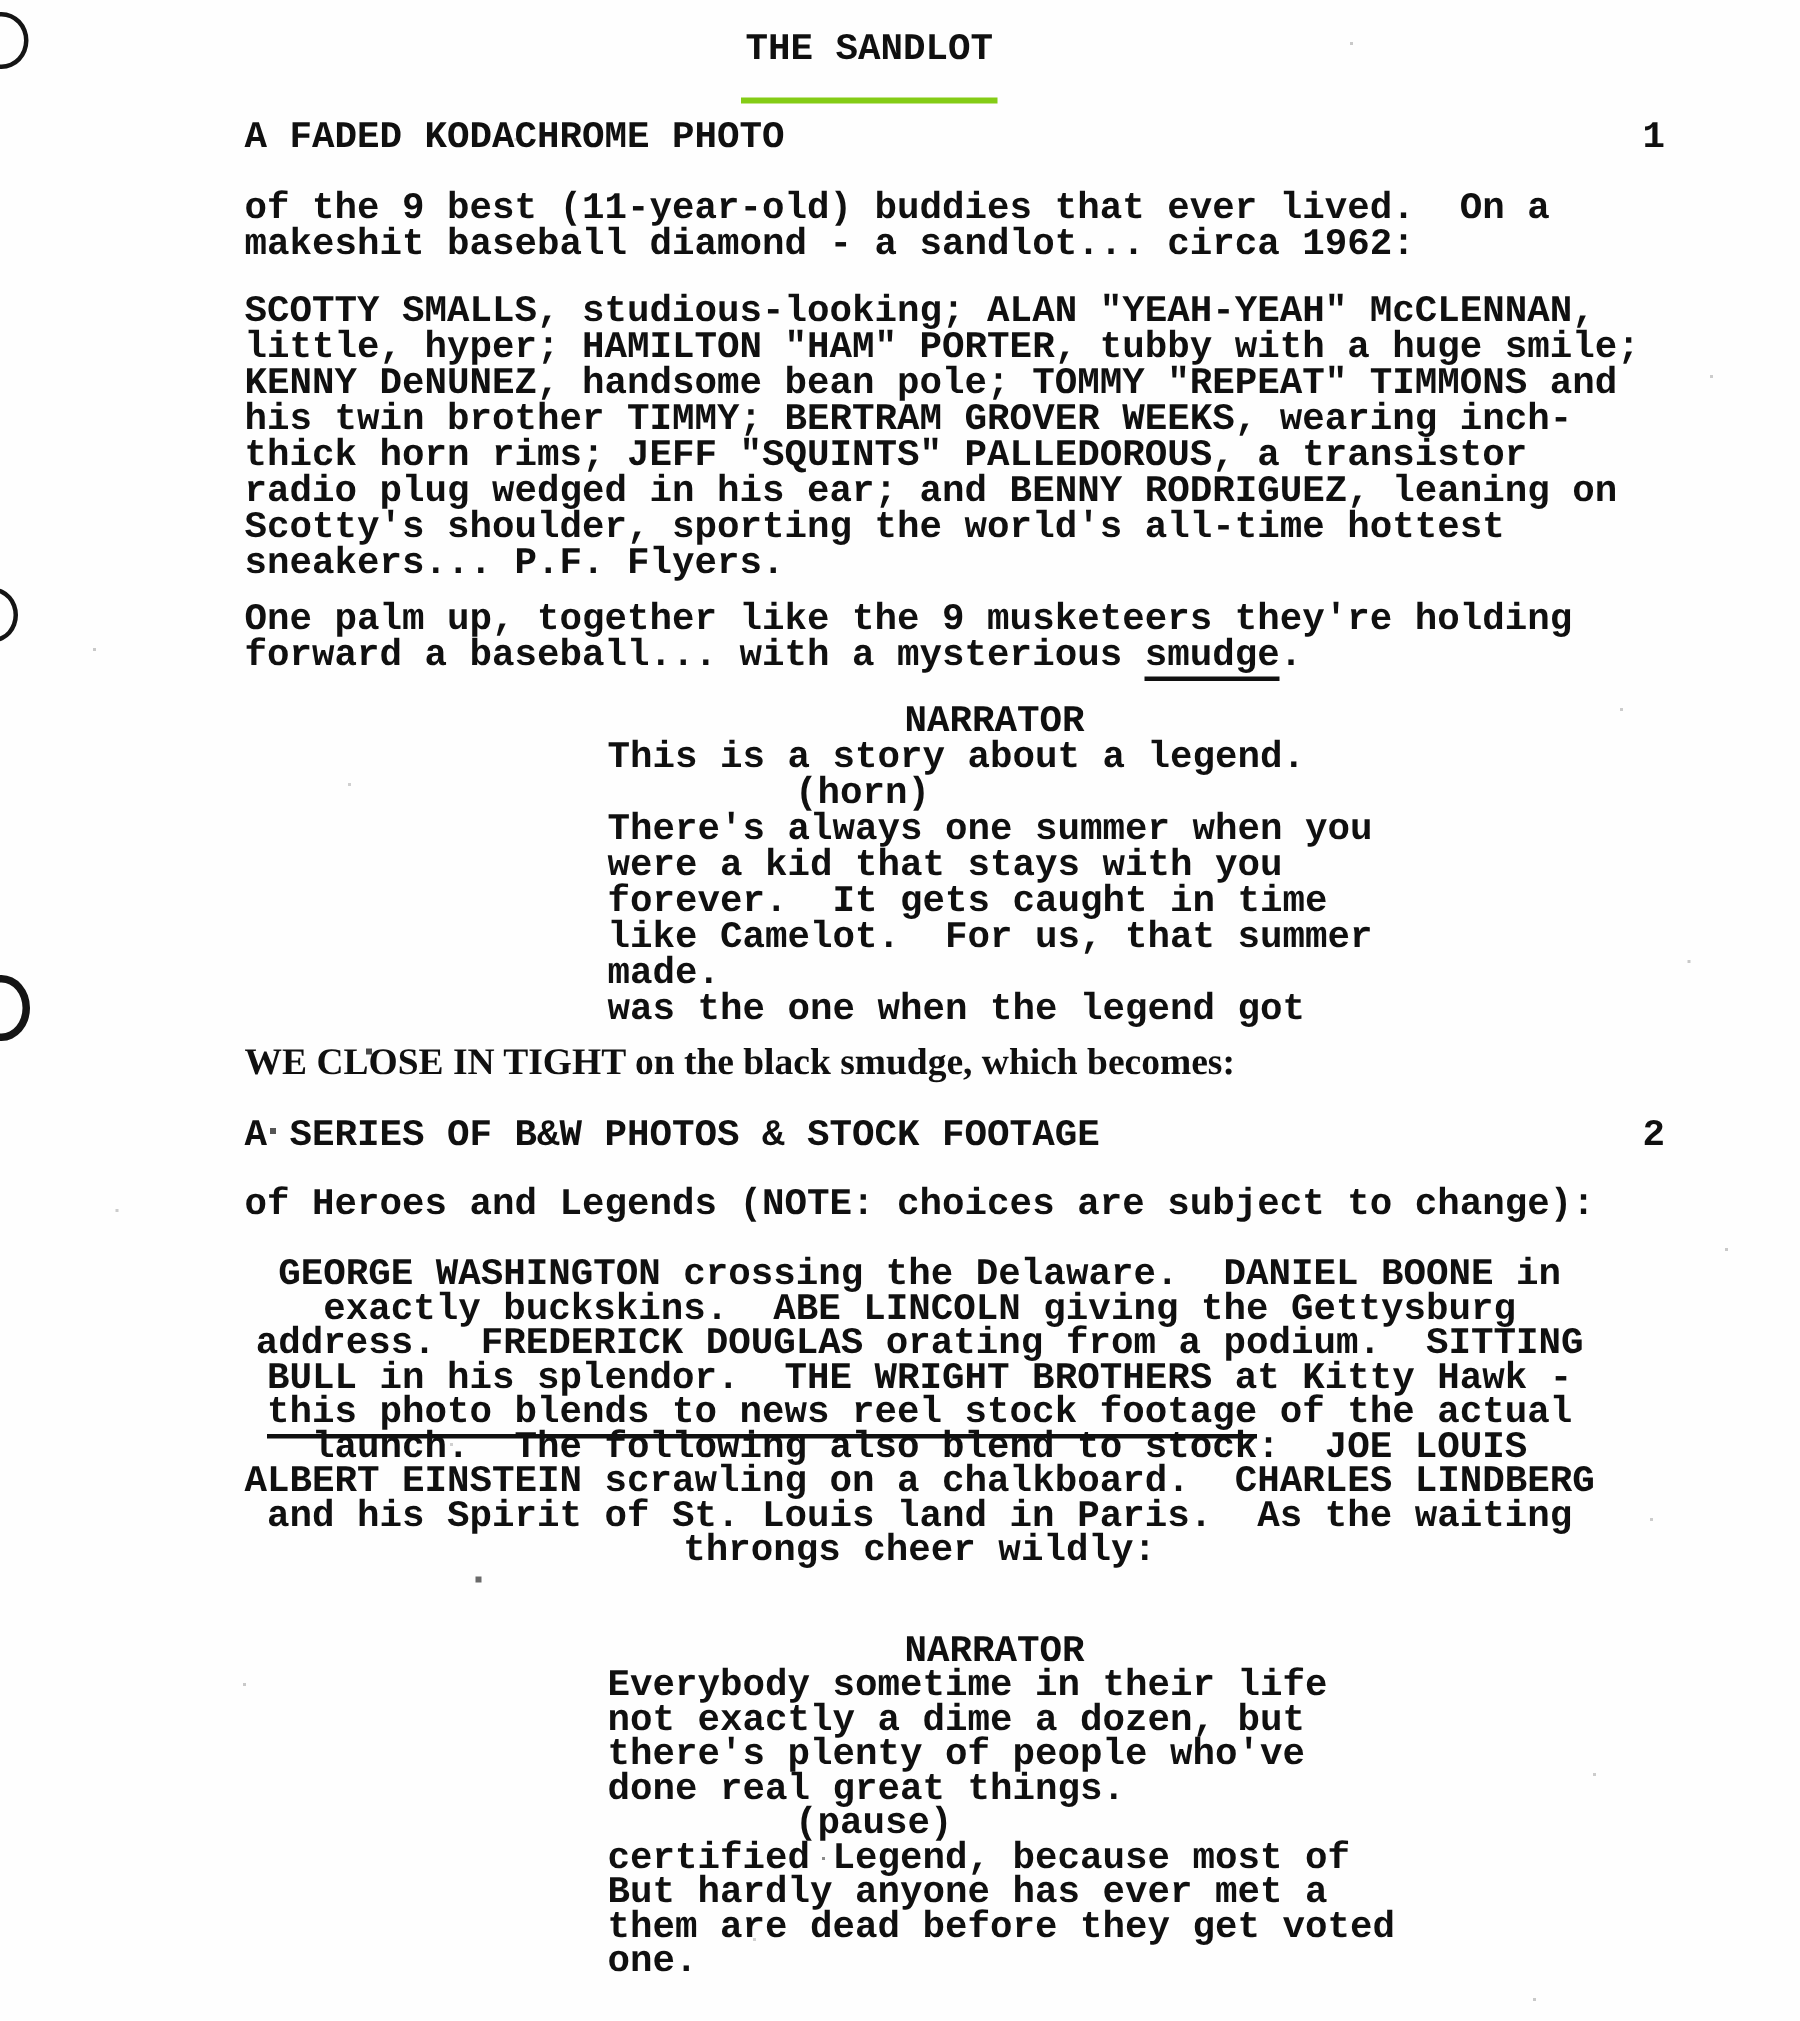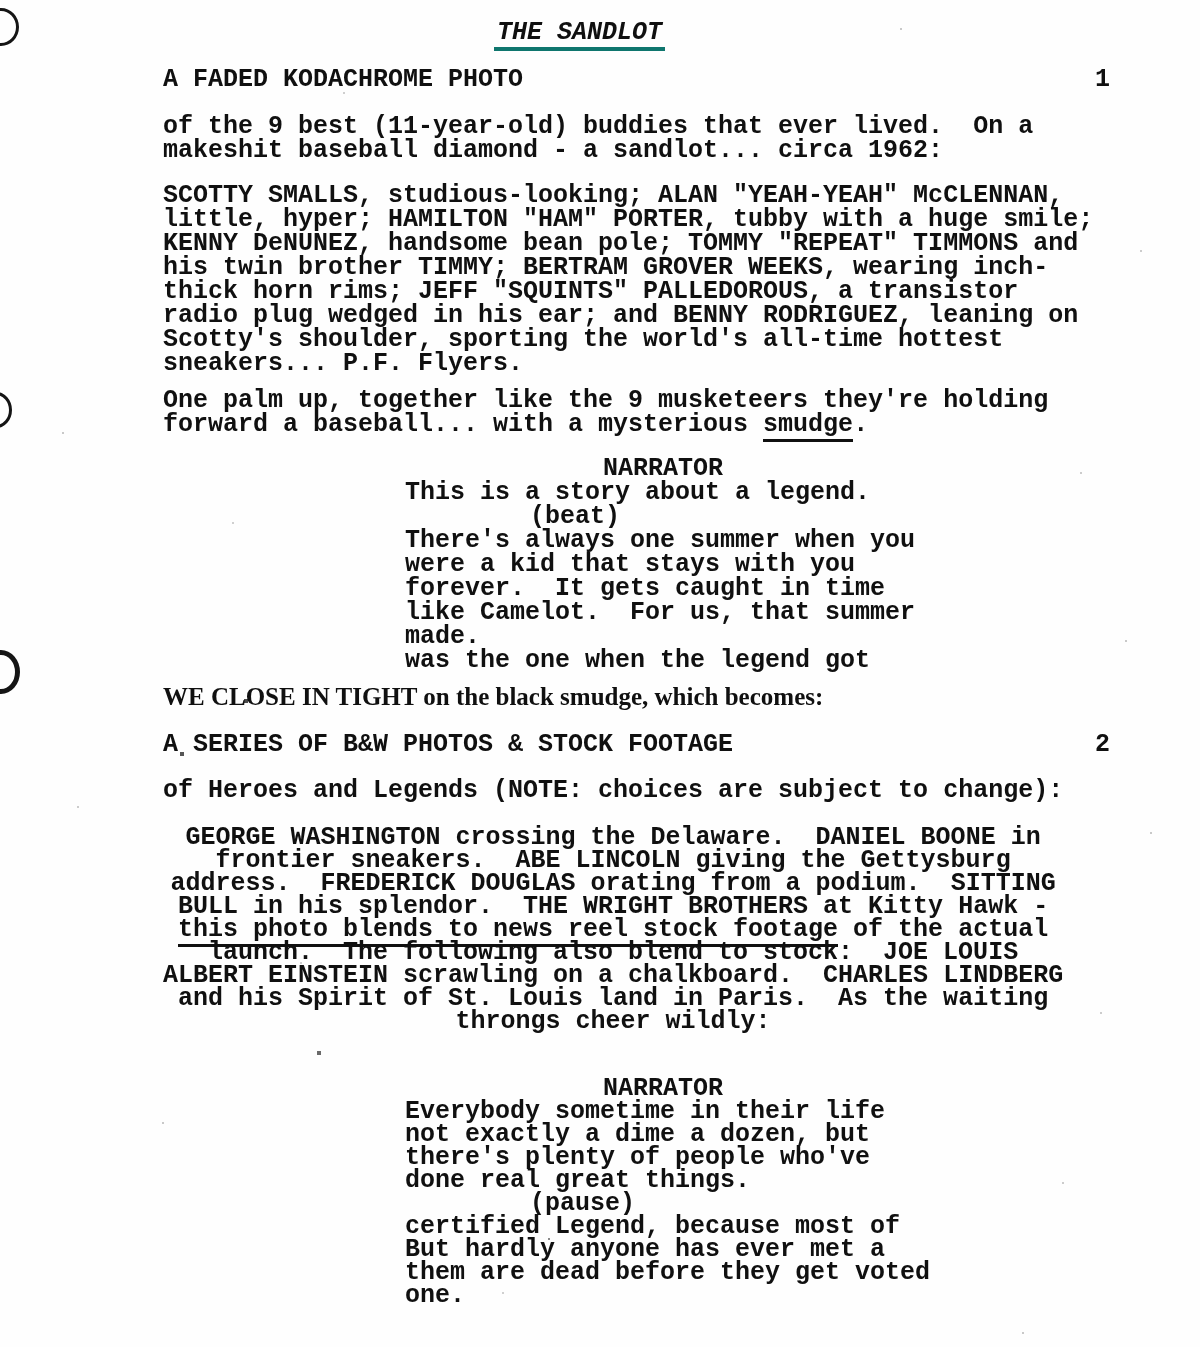--- a/index.html
+++ b/index.html
@@ -6,26 +6,26 @@
   .page {
     position:relative;
     width:1200px; height:1347px;
     background:#fefefe;
     overflow:hidden;
     font-family:"Liberation Mono","DejaVu Sans Mono",monospace;
     font-weight:700;
     font-size:25px;
     color:#101010;
   }
-  .blk { position:absolute; }
+  .blk { position:absolute;margin-top:12px; }
   .ln { white-space:pre; }
   .lh24 .ln { line-height:24px; height:24px; }
   .lh23 .ln { line-height:23px; height:23px; }
   .title-wrap { position:absolute; left:497px; top:20px; line-height:26px; }
-  .title-underline { border-bottom:4px solid #0f766e; padding:0 3px 0 3px; margin-left:-3px; white-space:pre;font-style:italic; }
+  .title-underline { border-bottom:4px solid #84cc16; padding:0 3px 18px 3px; margin-left:-3px; white-space:pre; }
   .u { border-bottom:3px solid #101010; }
   .char { margin-left:198px; }
   .paren { margin-left:125px; }
   .slug { white-space:pre; line-height:26px; }
   .scene-num { white-space:pre; line-height:26px; }
   
   .hole { position:absolute; border-radius:50%; border:3px solid #151515; background:transparent; }
   .hole-top { width:30px; height:32px; left:-17px; top:8px; border-width:3px; }
   .hole-mid { width:26px; height:30px; left:-20px; top:392px; border-width:3px; }
   .hole-bot { width:28px; height:34px; left:-18px; top:650px; border-width:5px; }
@@ -76,39 +76,39 @@
   </div>
 
   <div class="blk lh24" style="left:163px; top:389px;">
     <div class="ln">One palm up, together like the 9 musketeers they're holding</div>
     <div class="ln"><span>forward a baseball... with a mysterious </span><span class="u">smudge</span><span>.</span></div>
   </div>
 
   <div class="blk lh24" style="left:405px; top:457px;">
     <div class="ln char">NARRATOR</div>
     <div class="ln">This is a story about a legend.</div>
-    <div class="ln paren">(beat)</div>
+    <div class="ln paren">(horn)</div>
     <div class="ln">There's always one summer when you</div>
     <div class="ln">were a kid that stays with you</div>
     <div class="ln">forever.  It gets caught in time</div>
     <div class="ln">like Camelot.  For us, that summer</div>
     <div class="ln">made.</div>
     <div class="ln">was the one when the legend got</div>
   </div>
 
   <div class="blk slug" style="left:163px; top:684px;font-family:Liberation Serif, serif;">WE CLOSE IN TIGHT on the black smudge, which becomes:</div>
 
   <div class="blk slug" style="left:163px; top:732px;">A SERIES OF B&amp;W PHOTOS &amp; STOCK FOOTAGE</div>
   <div class="blk scene-num" style="left:1095px; top:732px;">2</div>
 
   <div class="blk slug" style="left:163px; top:778px;">of Heroes and Legends (NOTE: choices are subject to change):</div>
 
   <div class="blk lh23" style="left:163px; top:826px;text-align:center;">
     <div class="ln">GEORGE WASHINGTON crossing the Delaware.  DANIEL BOONE in</div>
-    <div class="ln">frontier sneakers.  ABE LINCOLN giving the Gettysburg</div>
+    <div class="ln">exactly buckskins.  ABE LINCOLN giving the Gettysburg</div>
     <div class="ln">address.  FREDERICK DOUGLAS orating from a podium.  SITTING</div>
     <div class="ln">BULL in his splendor.  THE WRIGHT BROTHERS at Kitty Hawk -</div>
     <div class="ln"><span class="u">this photo blends to news reel stock footage</span><span> of the actual</span></div>
     <div class="ln">launch.  The following also blend to stock:  JOE LOUIS</div>
     <div class="ln">ALBERT EINSTEIN scrawling on a chalkboard.  CHARLES LINDBERG</div>
     <div class="ln">and his Spirit of St. Louis land in Paris.  As the waiting</div>
     <div class="ln">throngs cheer wildly:</div>
   </div>
 
   <div class="blk lh23" style="left:405px; top:1077px;">

